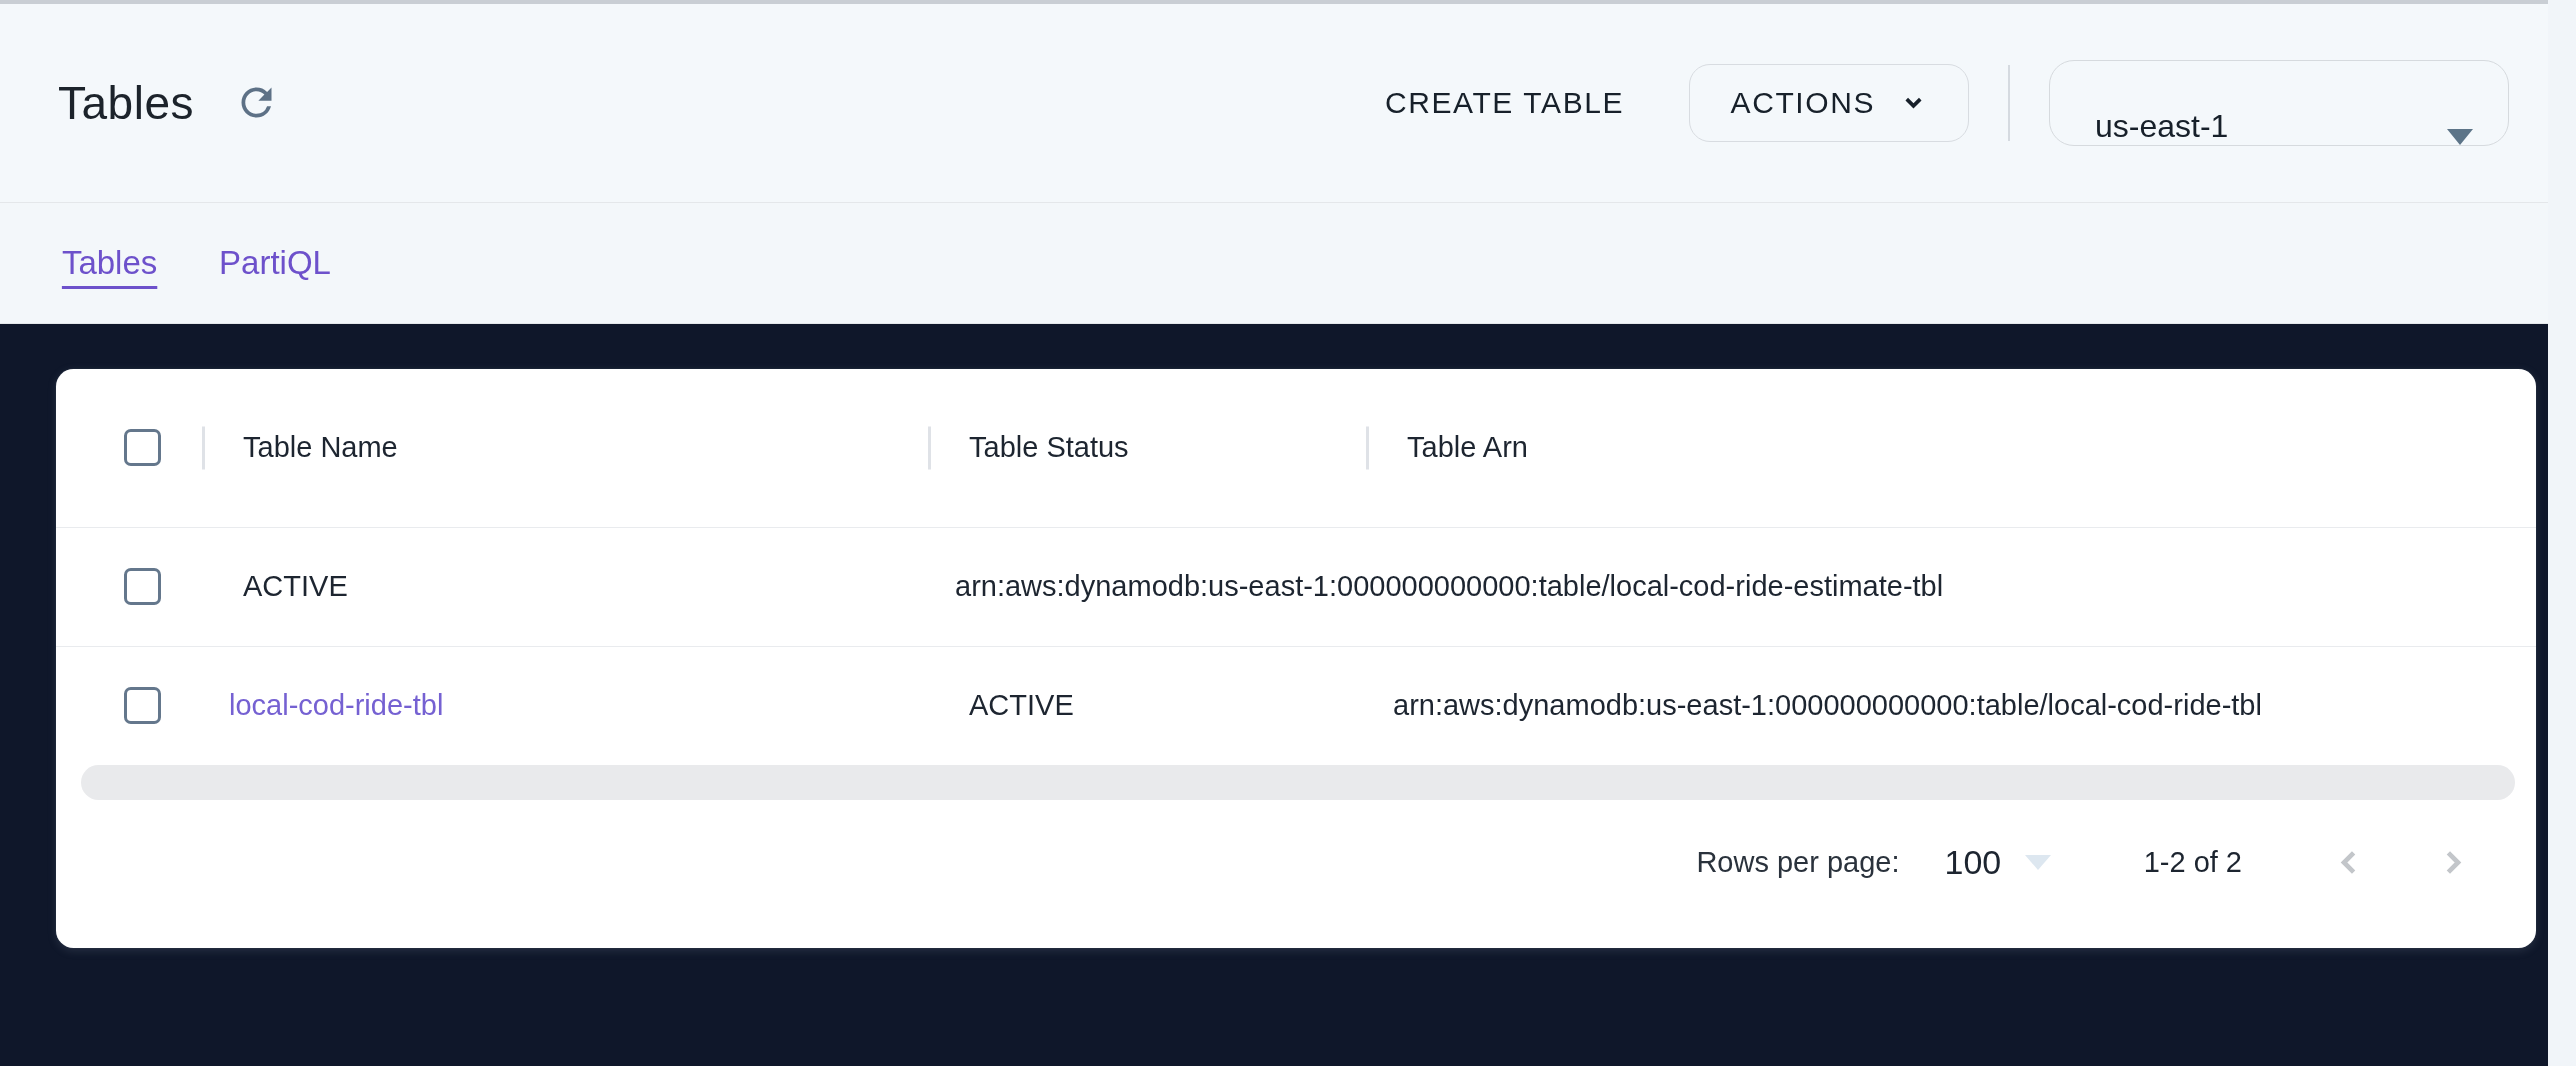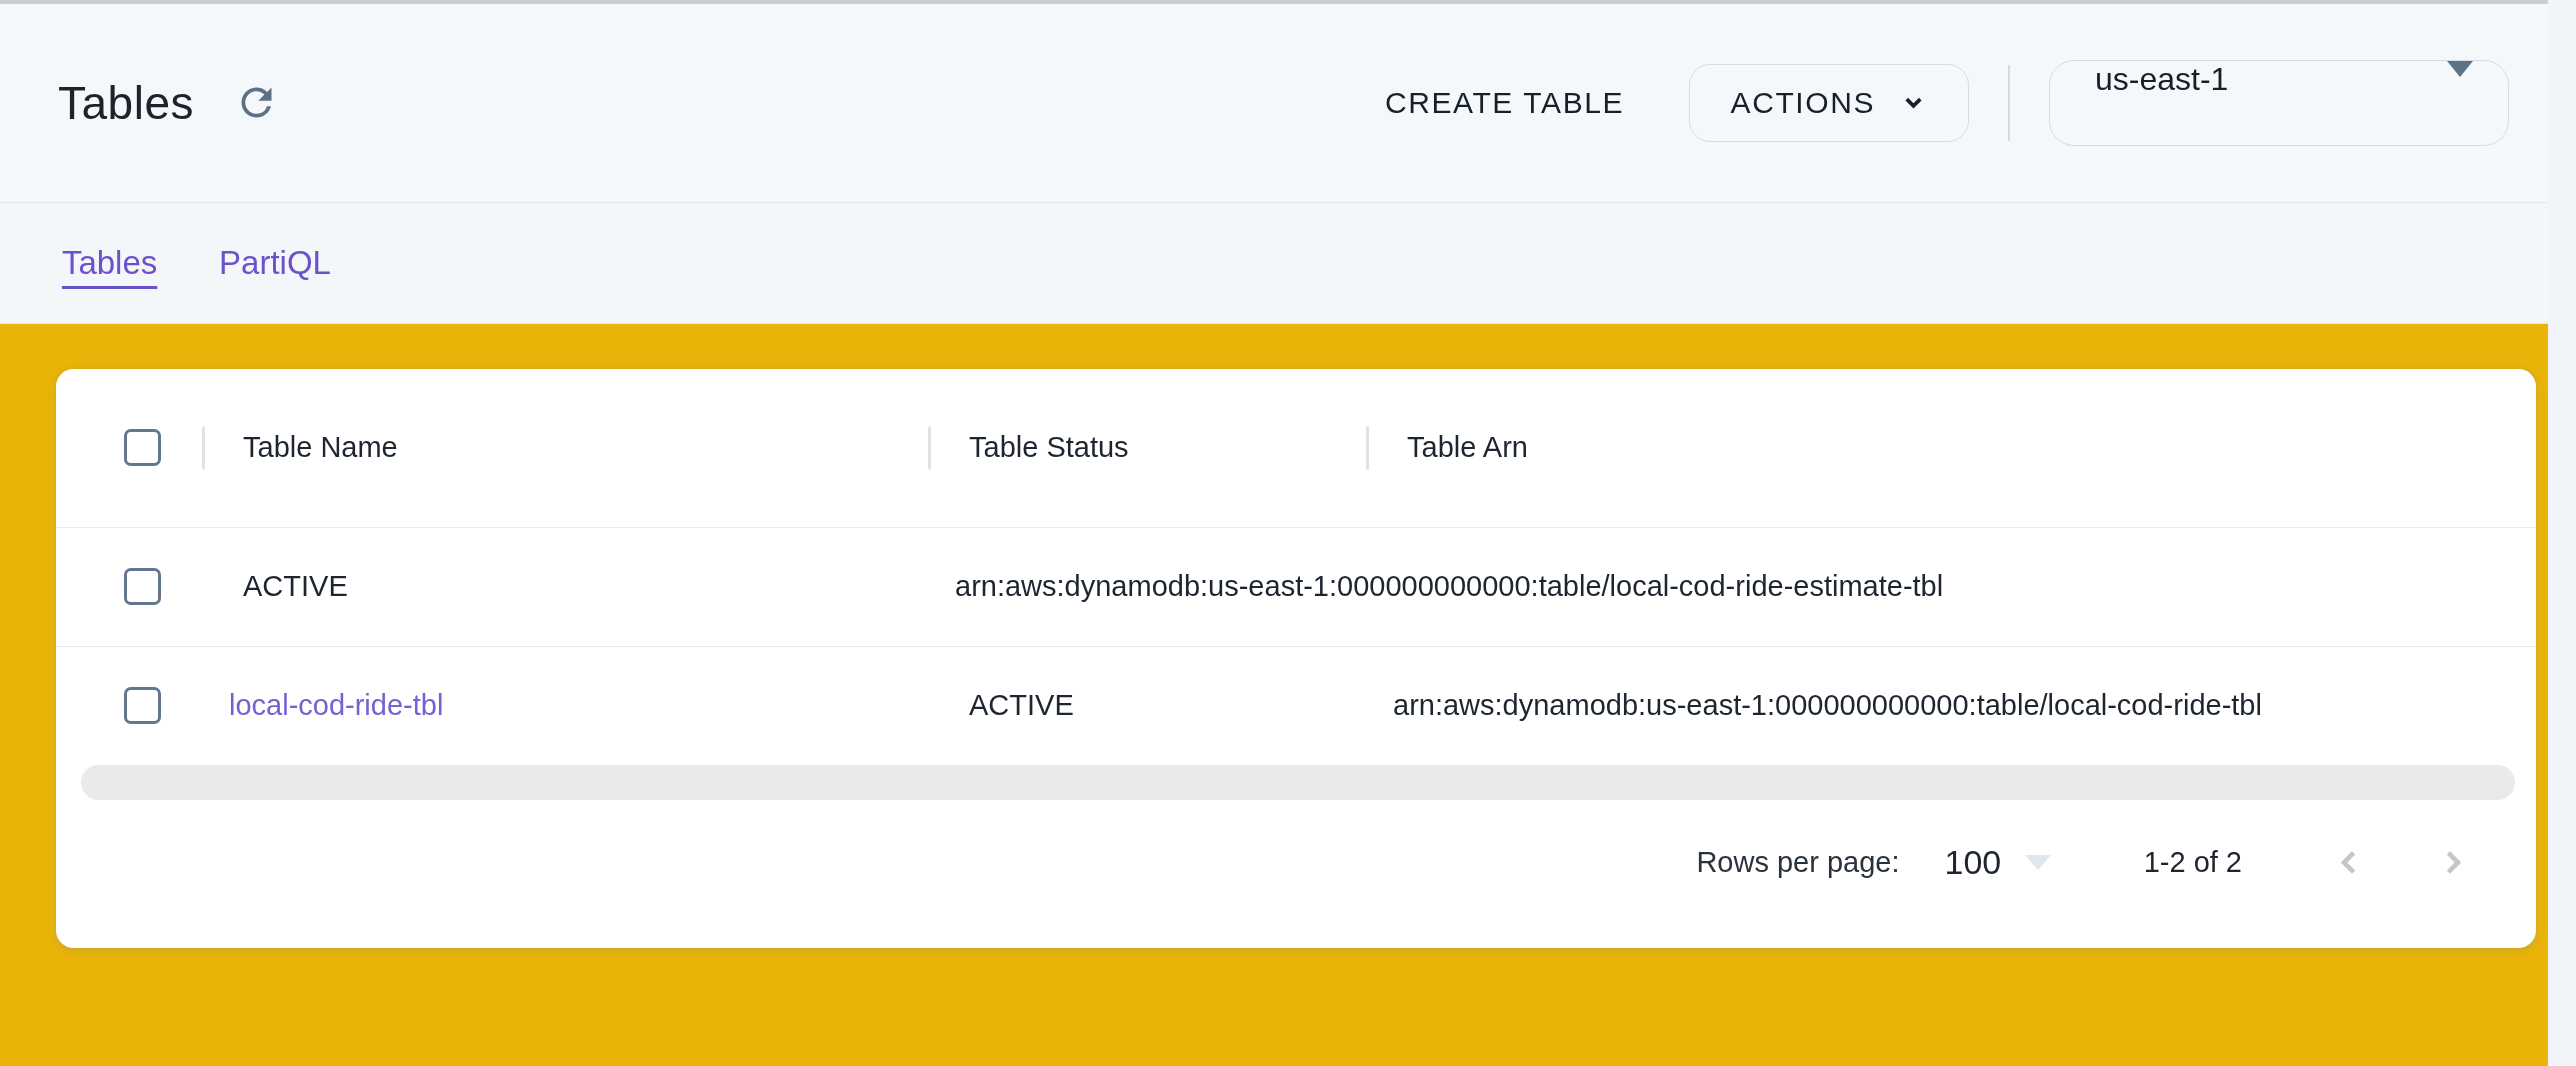--- a/index.html
+++ b/index.html
@@ -43,21 +43,21 @@
     display: flex; align-items: center; gap: 25px;
     font-family: inherit;
     font-size: 30px; font-weight: 500; letter-spacing: 1.6px; color: #17202a;
   }
   .outlined-btn svg { width: 27px; height: 27px; stroke: #17202a; stroke-width: 3.2; fill: none; }
   .vdivider { width: 1.9px; height: 76px; background: #d5dae0; margin: 0 39px; }
   .region-select {
     width: 460px; height: 86px;
     border: 1.9px solid #d6dade; border-radius: 25px;
     background: transparent; cursor: pointer;
-    display: flex; align-items: flex-start;
+    display: flex; align-items: flex-end;
     padding: 0 35px 0 45px;
     font-size: 32px; color: #17202a;
   }
   .caret-down {
     margin-left: auto;
     width: 0; height: 0;
     border-left: 13.6px solid transparent;
     border-right: 13.6px solid transparent;
     border-top: 16.6px solid #5c7488;
   }
@@ -71,21 +71,21 @@
     display: flex; align-items: center;
     padding-left: 60px; gap: 58px;
   }
   .tab {
     font-size: 33px; color: #6d51cb; cursor: pointer; background: none; border: none;
     font-family: inherit; padding: 3.9px 1.9px;
   }
   .tab.active { text-decoration: underline; text-underline-offset: 11.7px; text-decoration-thickness: 2.9px; }
 
   
-  .main { flex: 1; background: #eab308; padding: 45px 0 0 56px; }
+  .main { flex: 1; background: #0f172a; padding: 45px 0 0 56px; }
   .card {
     width: 2480px; height: 579px;
     background: #ffffff; border-radius: 17.5px;
     box-shadow: 0 2.9px 8.8px rgba(120,134,152,0.22), 0 0 1.9px rgba(120,134,152,0.18);
     display: flex; flex-direction: column;
     overflow: hidden;
   }
   .trow {
     display: grid;
     grid-template-columns: 146px 726px 438px 1fr;

